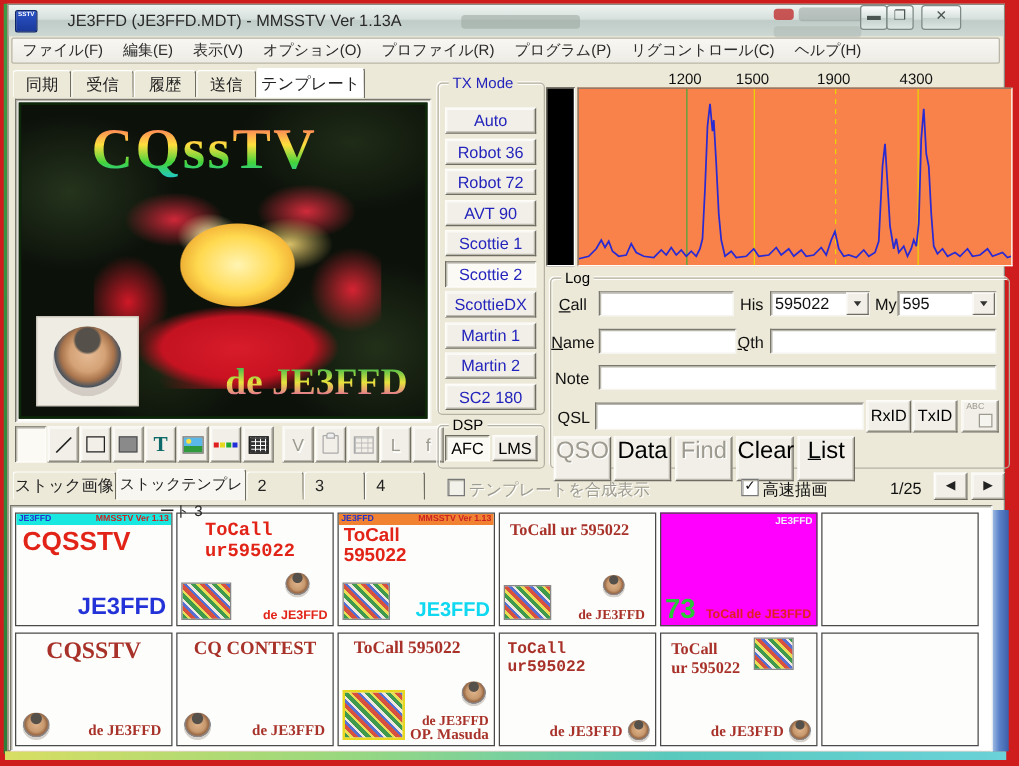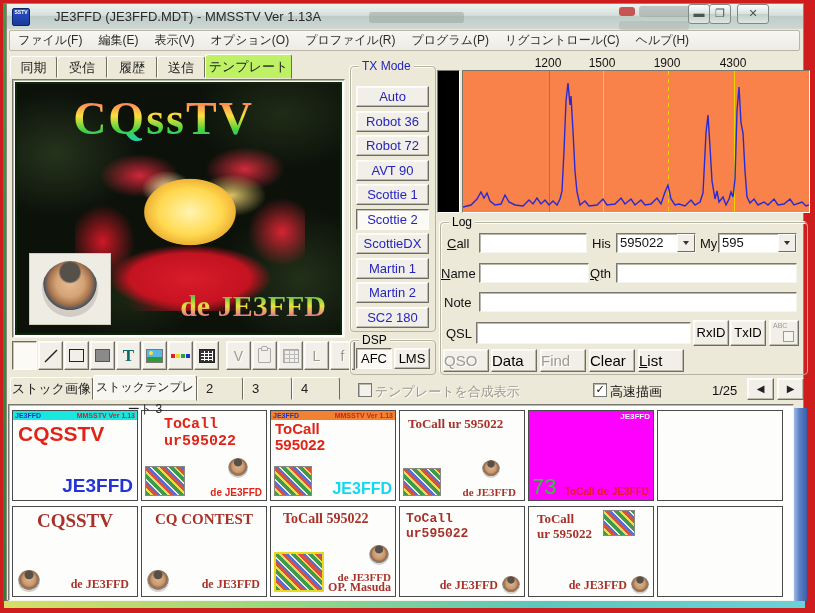--- a/index.html
+++ b/index.html
@@ -24,21 +24,21 @@
   .menubar{left:9px;top:30px;width:791px;height:21px;background:linear-gradient(180deg,#f8f7f3,#ecebe4);border:1px solid #b9b6a9;box-sizing:border-box;display:flex;align-items:center;border-radius:2px;}
   .menu-item{font-size:12px;color:#2b2b2b;padding:16px 8px;white-space:nowrap;}
   
   .raised{background:#f1efe7;border:1px solid;border-color:#fefdfa #6f6c62 #6f6c62 #fefdfa;box-shadow:inset -1px -1px 0 #bcb9ae,inset 1px 1px 0 #fbfaf6;box-sizing:border-box;}
   .pressed{background:#fbfaf4;border:1px solid;border-color:#6f6c62 #fefdfa #fefdfa #6f6c62;box-shadow:inset 1px 1px 0 #c6c3b8;box-sizing:border-box;}
   .sunken{background:#fff;border:1px solid;border-color:#7a776c #f5f4ef #f5f4ef #7a776c;box-shadow:inset 1px 1px 0 #b9b6ab;box-sizing:border-box;}
   .dim{color:#9d9b90 !important;text-shadow:1px 1px 0 #fff;}
   .blue-t{color:#2424bd;}
   
   .tab{position:absolute;top:56px;height:22px;font-size:13px;color:#222;text-align:center;line-height:22px;background:#ece9d8;border:1px solid;border-color:#fff #6f6c62 #ece9d8 #fff;border-radius:3px 3px 0 0;box-sizing:border-box;}
-  .tab.sel{top:54px;height:25px;background:#bef264;line-height:24px;z-index:3;}
+  .tab.sel{top:54px;height:25px;background:#ffffff;line-height:24px;z-index:3;}
   
   .preview{left:12px;top:79px;width:333px;height:259px;}
   .tpl-image{position:absolute;left:2px;top:2px;right:2px;bottom:2px;border:2px solid #0c2808;background:
     radial-gradient(ellipse 120px 90px at 12% 28%,#25341d 0%,rgba(20,28,14,0) 70%),
     radial-gradient(ellipse 130px 80px at 82% 12%,#1f2c17 0%,rgba(20,28,14,0) 70%),
     radial-gradient(ellipse 120px 100px at 88% 78%,#223019 0%,rgba(20,28,14,0) 70%),
     radial-gradient(ellipse 100px 70px at 35% 85%,#1b2713 0%,rgba(20,28,14,0) 70%),
     #0c110a;overflow:hidden;}
   .rose{position:absolute;left:58px;top:62px;width:230px;height:165px;background:
     radial-gradient(ellipse 58px 42px at 50% 40%,#fff4b2 0%,#ffd94f 55%,rgba(250,186,56,.95) 78%,rgba(0,0,0,0) 80%),
@@ -86,21 +86,21 @@
   
   .lab{position:absolute;font-size:13px;color:#111;}
   .ul1{display:inline-block;}
   .ul1::first-letter{text-decoration:underline;}
   .field{position:absolute;font-size:13px;padding:1px 3px;font-family:"Liberation Sans",sans-serif;outline:none;}
   input.field{background:#fff;border:1px solid;border-color:#7a776c #f5f4ef #f5f4ef #7a776c;box-shadow:inset 1px 1px 0 #b9b6ab;box-sizing:border-box;}
   .combo{position:absolute;display:flex;box-sizing:border-box;background:#fff;border:1px solid;border-color:#7a776c #f5f4ef #f5f4ef #7a776c;box-shadow:inset 1px 1px 0 #b9b6ab;}
   .combo .val{flex:1;font-size:13px;padding:1px 3px;color:#111;white-space:nowrap;overflow:hidden;}
   .combo .dd{width:16px;background:#f1efe7;border:1px solid;border-color:#fefdfa #6f6c62 #6f6c62 #fefdfa;display:flex;align-items:center;justify-content:center;}
   .arr-down{width:0;height:0;border:3px solid rgba(0,0,0,0);border-top:4px solid #333;margin-top:3px;}
-  .logbtn{position:absolute;height:23px;font-size:15px;line-height:22px;}
+  .logbtn{position:absolute;height:36px;font-size:19px;text-align:center;line-height:22px;}
   .abc-btn{position:absolute;font-size:7px;color:#9d9b90;text-align:left;padding:1px 0 0 3px;}
   .abc-box{position:absolute;right:4px;bottom:3px;width:9px;height:9px;border:1px solid #9d9b90;background:#f5f4ee;}
   
   .stab{position:absolute;top:377px;height:23px;font-size:13px;color:#222;text-align:center;line-height:22px;background:#ece9d8;border:1px solid;border-color:#fff #6f6c62 #ece9d8 #fff;border-radius:3px 3px 0 0;box-sizing:border-box;}
   .stab.sel{top:375px;height:26px;background:#f7f6f0;z-index:3;}
   .cbox{position:absolute;width:12px;height:12px;background:#fff;border:1px solid #777;box-shadow:inset 1px 1px 0 #b9b6ab;font-size:11px;line-height:11px;text-align:center;color:#111;}
   .cbox.off{background:#f2f1ea;color:transparent;}
   .opt-label{position:absolute;font-size:13px;color:#111;}
   .navbtn{position:absolute;top:378px;width:27px;height:22px;font-size:10px;text-align:center;line-height:20px;color:#222;}
   
@@ -330,21 +330,21 @@
     <div style="position:absolute;right:3px;bottom:2px;font-size:16px;font-weight:bold;color:#10d8f0;">JE3FFD</div>
   </div>
   <div class="cell" style="left:399px;top:410px;">
     <div class="maroon" style="position:absolute;left:8px;top:5px;font-size:13px;">ToCall ur 595022</div>
     <span class="gphoto" style="left:3px;bottom:4px;width:36px;height:26px;"></span>
     <span class="sface" style="right:24px;bottom:22px;width:18px;height:18px;"></span>
     <div class="cfoot maroon" style="right:8px;bottom:2px;font-size:11px;">de JE3FFD</div>
   </div>
   <div class="cell" style="left:528px;top:410px;background:#ff00ff;">
     <div style="position:absolute;right:3px;top:1px;font-size:8px;font-weight:bold;color:#f0f0ff;">JE3FFD</div>
-    <div style="position:absolute;left:3px;bottom:0px;font-size:22px;font-weight:normal;color:#28c838;margin-top:16px;">73</div>
+    <div style="position:absolute;left:3px;bottom:0px;font-size:22px;font-weight:bold;color:#28c838;margin-top:16px;">73</div>
     <div class="cfoot" style="right:4px;bottom:3px;font-weight:bold;color:#e02020;">ToCall de JE3FFD</div>
   </div>
   <div class="cell" style="left:657px;top:410px;"></div>
 
   <div class="cell" style="left:12px;top:506px;">
     <div class="maroon" style="position:absolute;left:0;right:0;top:3px;text-align:center;font-size:19px;">CQSSTV</div>
     <span class="sface" style="left:5px;bottom:4px;width:22px;height:22px;"></span>
     <div class="cfoot maroon" style="right:8px;bottom:4px;font-size:12px;">de JE3FFD</div>
   </div>
   <div class="cell" style="left:141px;top:506px;">

